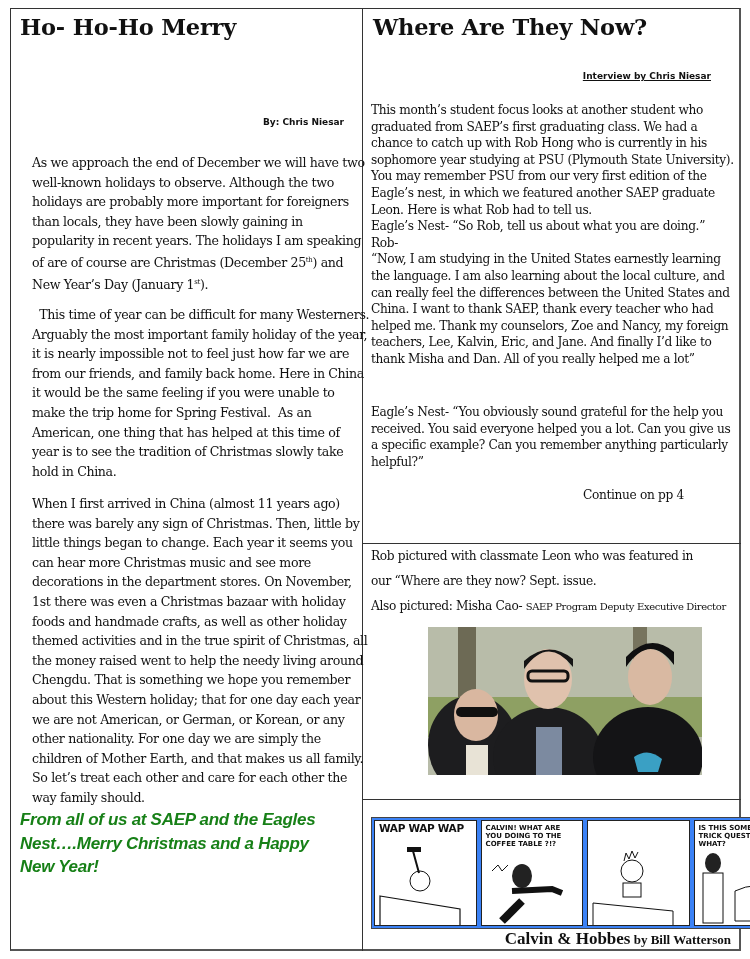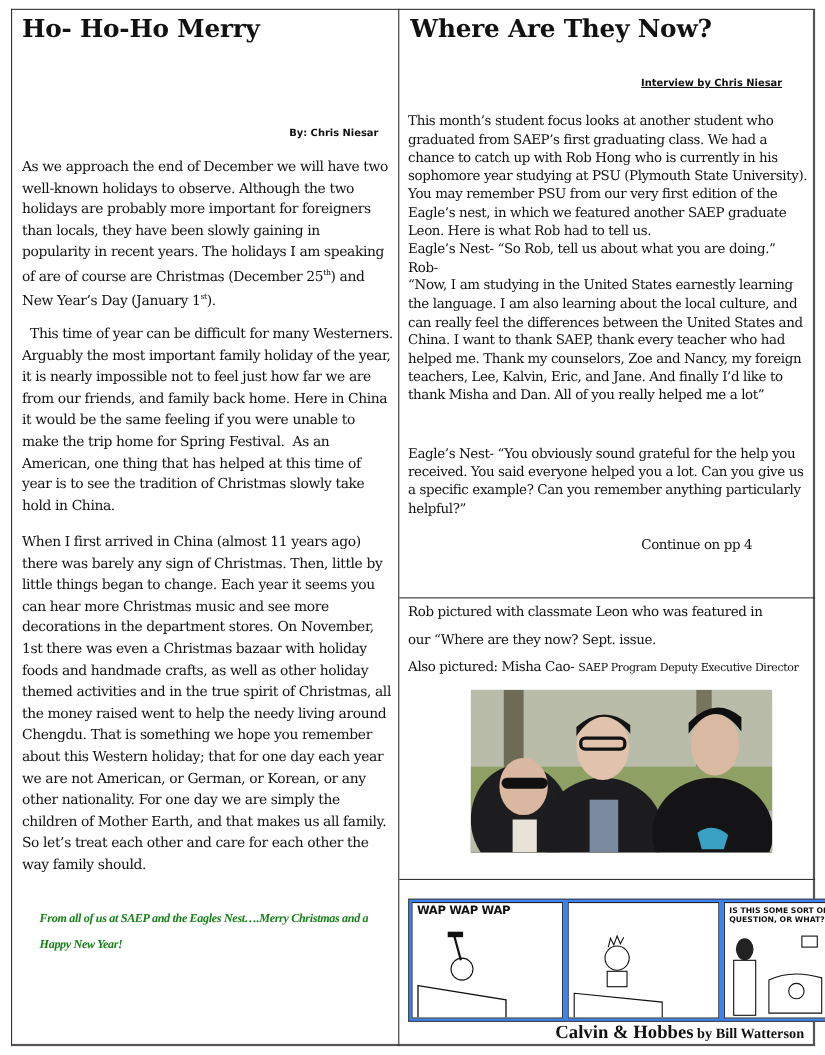--- a/index.html
+++ b/index.html
@@ -2,23 +2,23 @@
 <html><head>
 <meta charset="utf-8">
 <style>
   html, body { margin: 0; padding: 0; background: #ffffff; }
   body { width: 750px; height: 959px; position: relative; overflow: hidden; font-family: "DejaVu Serif", serif; color: #111; }
   .page { position: absolute; left: 10px; top: 8px; width: 731px; height: 943px; border: 1px solid #333; border-right: 2px solid #555; border-bottom: 2px solid #555; box-sizing: border-box; }
   .col-left { position: absolute; left: 10px; top: 8px; width: 353px; height: 943px; border-right: 1px solid #333; box-sizing: border-box; }
   .col-right { position: absolute; left: 363px; top: 8px; width: 378px; height: 943px; }
   .h1 { font-family: "DejaVu Serif", serif; font-weight: bold; font-size: 22.5px; position: absolute; left: 10px; margin: 0; letter-spacing: -0.2px; color: #111; }
   .byline { font-family: "DejaVu Sans", sans-serif; font-weight: bold; font-size: 9px; position: absolute; color: #111; }
-  .body-text { font-family: "DejaVu Serif", serif; font-size: 12.6px; line-height: 19.6px; position: absolute; left: 10px; margin: 0; color: #111; letter-spacing: -0.35px; }
+  .body-text { font-family: "DejaVu Serif", serif; font-size: 12.6px; line-height: 19.6px; position: absolute; left: 10px; margin: 12px; color: #111; letter-spacing: -0.35px; }
   .rbody { font-family: "DejaVu Serif", serif; font-size: 12.2px; line-height: 16.6px; position: absolute; left: 8px; margin: 0; color: #111; letter-spacing: -0.35px; white-space: pre-line; }
-  .green { font-family: Liberation Serif, serif; font-style: italic; font-weight: bold; font-size: 11px; line-height: 23.5px; color: #178017; position: absolute; left: 10px; top: 800px; width: 320px; margin: 16px; letter-spacing: -0.3px; }
+  .green { font-family: Liberation Sans, sans-serif; font-style: italic; font-weight: bold; font-size: 17px; line-height: 23.5px; color: #178017; position: absolute; left: 10px; top: 800px; width: 320px; margin: 0; letter-spacing: -0.3px; }
   sup { font-size: 7px; }
   .hr { position: absolute; left: 0; width: 378px; height: 0; border-top: 1px solid #333; }
   .caption { font-family: "DejaVu Serif", serif; font-size: 12.2px; line-height: 25px; position: absolute; left: 8px; margin: 0; letter-spacing: -0.35px; }
   .caption small { font-size: 10px; }
   .photo { position: absolute; left: 65px; top: 619px; width: 274px; height: 148px; overflow: hidden; background: linear-gradient(180deg,#c7cdc5 0%,#a9b09a 40%,#7b8a5a 70%,#3e4530 100%); }
   .comic { position: absolute; left: 8px; top: 809px; width: 428px; height: 112px; border: 1px solid #444; box-sizing: border-box; display: flex; background: #3b82f6; }
   .panel { flex: 1; border: 1px solid #222; margin: 2px; position: relative; overflow: hidden; background: #fff; }
   .panel-text { font-family: "DejaVu Sans", sans-serif; font-weight: bold; font-size: 7px; line-height: 8px; position: absolute; left: 4px; top: 3px; right: 3px; text-transform: uppercase; }
   .panel-text.big { font-size: 10.5px; letter-spacing: -0.3px; }
   .credit { position: absolute; right: 10px; top: 921px; font-family: "Liberation Serif", serif; font-weight: bold; font-size: 17px; }
@@ -91,20 +91,29 @@
     <div class="panel">
       <div class="panel-text big">WAP WAP WAP</div>
       <svg width="100%" height="100%" style="position:absolute;left:0;top:0;">
           <path d="M5 75 L85 88 L85 110 L5 110 Z" fill="none" stroke="#111" stroke-width="1.2"></path>
           <circle cx="45" cy="60" r="10" fill="none" stroke="#111"></circle>
           <path d="M38 30 L44 52" stroke="#111" stroke-width="2"></path>
           <rect x="32" y="26" width="14" height="5" fill="#111"></rect>
         </svg>
     </div>
     <div class="panel">
+      <div class="panel-text">CALVIN! WHAT ARE YOU DOING TO THE COFFEE TABLE ?!?</div>
+      <svg width="100%" height="100%" style="position:absolute;left:0;top:0;">
+          <path d="M10 50 l6 -6 l4 6 l6 -6" fill="none" stroke="#111"></path>
+          <ellipse cx="40" cy="55" rx="10" ry="12" fill="#222"></ellipse>
+          <path d="M30 70 L70 68 L80 72" stroke="#111" stroke-width="6" fill="none"></path>
+          <path d="M20 100 L40 80" stroke="#111" stroke-width="8"></path>
+        </svg>
+    </div>
+    <div class="panel">
       <div class="panel-text"></div>
       <svg width="100%" height="100%" style="position:absolute;left:0;top:0;">
           <circle cx="44" cy="50" r="11" fill="none" stroke="#111"></circle>
           <path d="M36 40 l2 -8 l3 6 l3 -8 l3 7 l3 -6" fill="none" stroke="#111"></path>
           <rect x="35" y="62" width="18" height="14" fill="none" stroke="#111"></rect>
           <path d="M5 82 L85 90 L85 110 L5 110 Z" fill="none" stroke="#111"></path>
         </svg>
     </div>
     <div class="panel">
       <div class="panel-text">IS THIS SOME SORT OF TRICK QUESTION, OR WHAT?</div>

